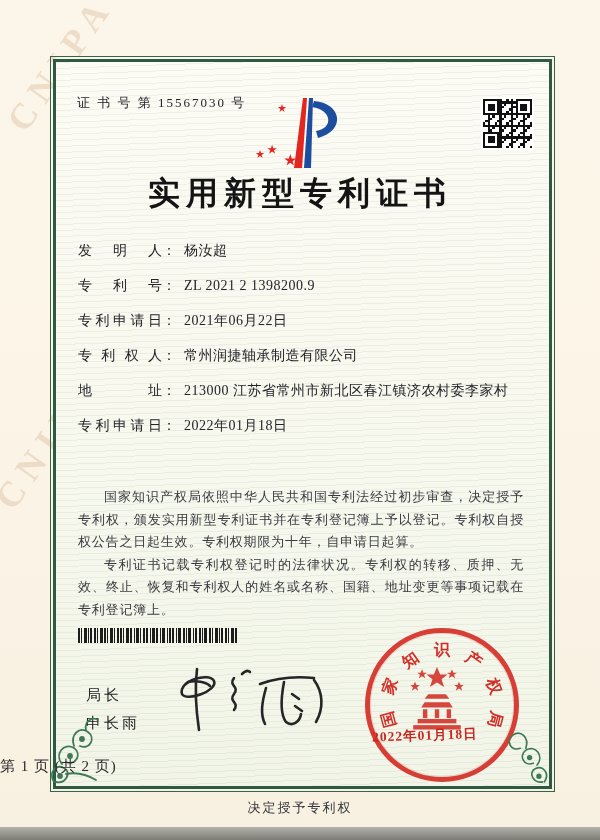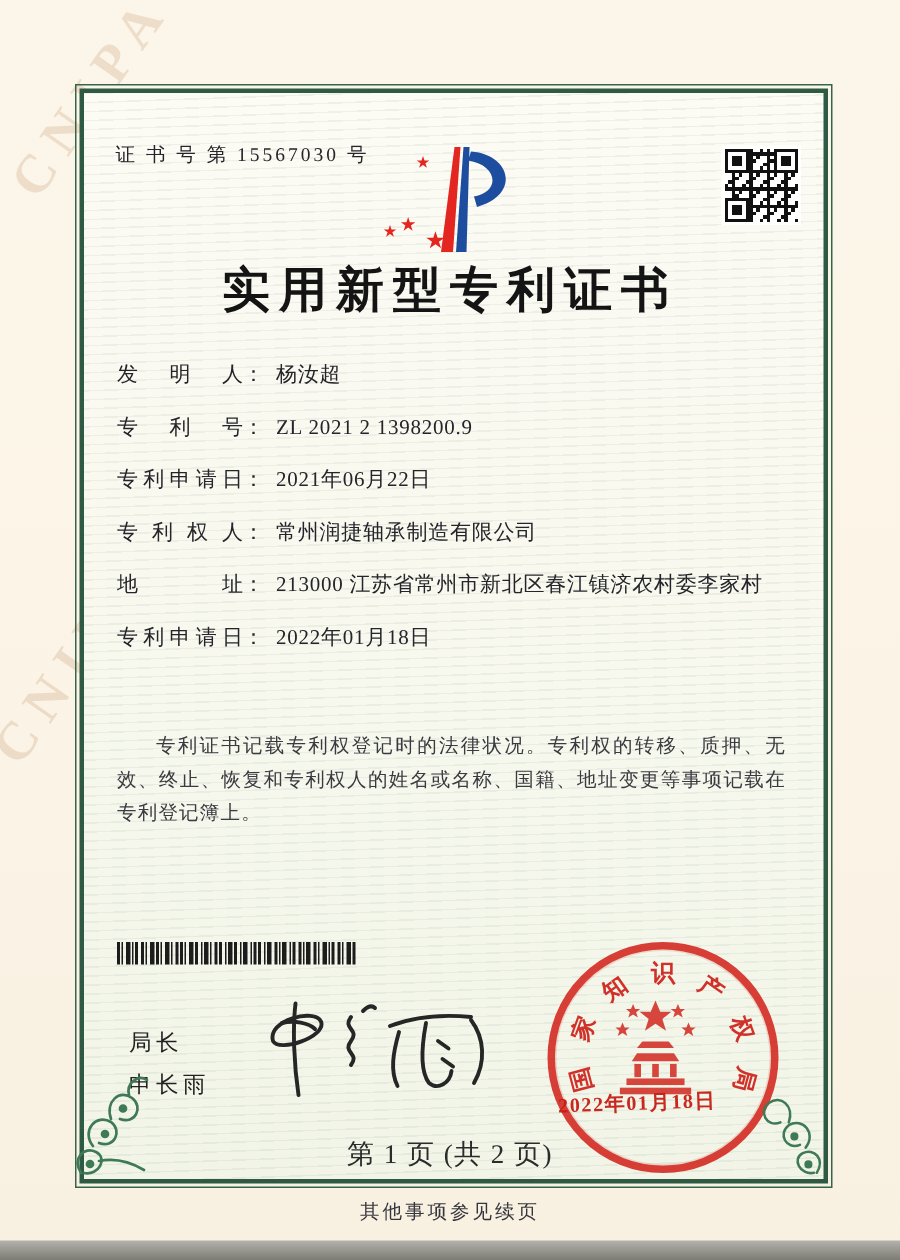--- a/index.html
+++ b/index.html
@@ -71,21 +71,21 @@
   }
   .seal-char{
     position:absolute;left:50%;top:50%;width:18px;margin-left:-9px;margin-top:-9px;
     font-size:16px;font-weight:bold;color:rgba(205,32,24,.92);text-align:center;line-height:18px;
   }
   .emblem{position:absolute;left:393px;top:660px;width:88px;height:88px;opacity:.92;}
   .seal-date{
     position:absolute;left:372px;top:726px;width:150px;font-size:13.5px;font-weight:bold;
     color:rgba(198,28,20,.95);letter-spacing:1px;transform:rotate(-2deg);white-space:nowrap;
   }
-  .page-no{position:absolute;left:0;right:0;top:757px;text-align:center;font-size:18px;color:#2b2b2b;letter-spacing:1px;}
+  .page-no{position:absolute;left:0;right:0;top:757px;text-align:left;font-size:15px;color:#2b2b2b;letter-spacing:1px;}
   .continuation{position:absolute;left:0;right:0;top:799px;text-align:center;font-size:13px;color:#35353b;letter-spacing:2px;}
   .ornament-left{position:absolute;left:46px;top:714px;width:60px;height:72px;}
   .ornament-right{position:absolute;left:496px;top:718px;width:56px;height:68px;transform:scaleX(-1);}
 </style>
 </head>
 <body>
 
 <div class="paper">
 
   <div class="wm wm1">CNIPA</div>
@@ -291,20 +291,21 @@
     </div>
     <div class="frow">
       <span class="flabel">地 址</span><span class="fcolon">：</span><span class="fvalue">213000 江苏省常州市新北区春江镇济农村委李家村</span>
     </div>
     <div class="frow">
       <span class="flabel">专利申请日</span><span class="fcolon">：</span><span class="fvalue">2022年01月18日</span>
     </div>
   </div>
 
   <div class="body-text">
+    <p>国家知识产权局依照中华人民共和国专利法经过初步审查，决定授予专利权，颁发实用新型专利证书并在专利登记簿上予以登记。专利权自授权公告之日起生效。专利权期限为十年，自申请日起算。</p>
     <p>专利证书记载专利权登记时的法律状况。专利权的转移、质押、无效、终止、恢复和专利权人的姓名或名称、国籍、地址变更等事项记载在专利登记簿上。</p>
   </div>
 
   <div class="barcode">
       <div style="width: 2px;"></div>
       <div style="width: 1px; background: transparent;"></div>
       <div style="width: 1px;"></div>
       <div style="width: 2px; background: transparent;"></div>
       <div style="width: 3px;"></div>
       <div style="width: 1px; background: transparent;"></div>
@@ -457,16 +458,16 @@
   </svg>
   <svg class="ornament-right" viewBox="0 0 60 72" fill="none" stroke="#3e7a55" stroke-width="1.8" stroke-linecap="round">
     <path d="M8,68 C2,58 10,50 18,54 C26,58 20,70 10,68"></path>
     <path d="M16,50 C8,40 18,28 28,34 C36,40 30,52 20,48"></path>
     <path d="M28,32 C24,20 34,12 42,18 C50,24 44,36 34,32"></path>
     <circle cx="14" cy="62" r="2" fill="#3e7a55"></circle>
     <circle cx="24" cy="42" r="2" fill="#3e7a55"></circle>
   </svg>
 
   <div class="page-no">第 1 页 (共 2 页)</div>
-  <div class="continuation">其他事项参见续页</div>
+  <div class="continuation">决定授予专利权</div>
 
   <div class="photo-edge"></div>
 </div>
 
 </body></html>

